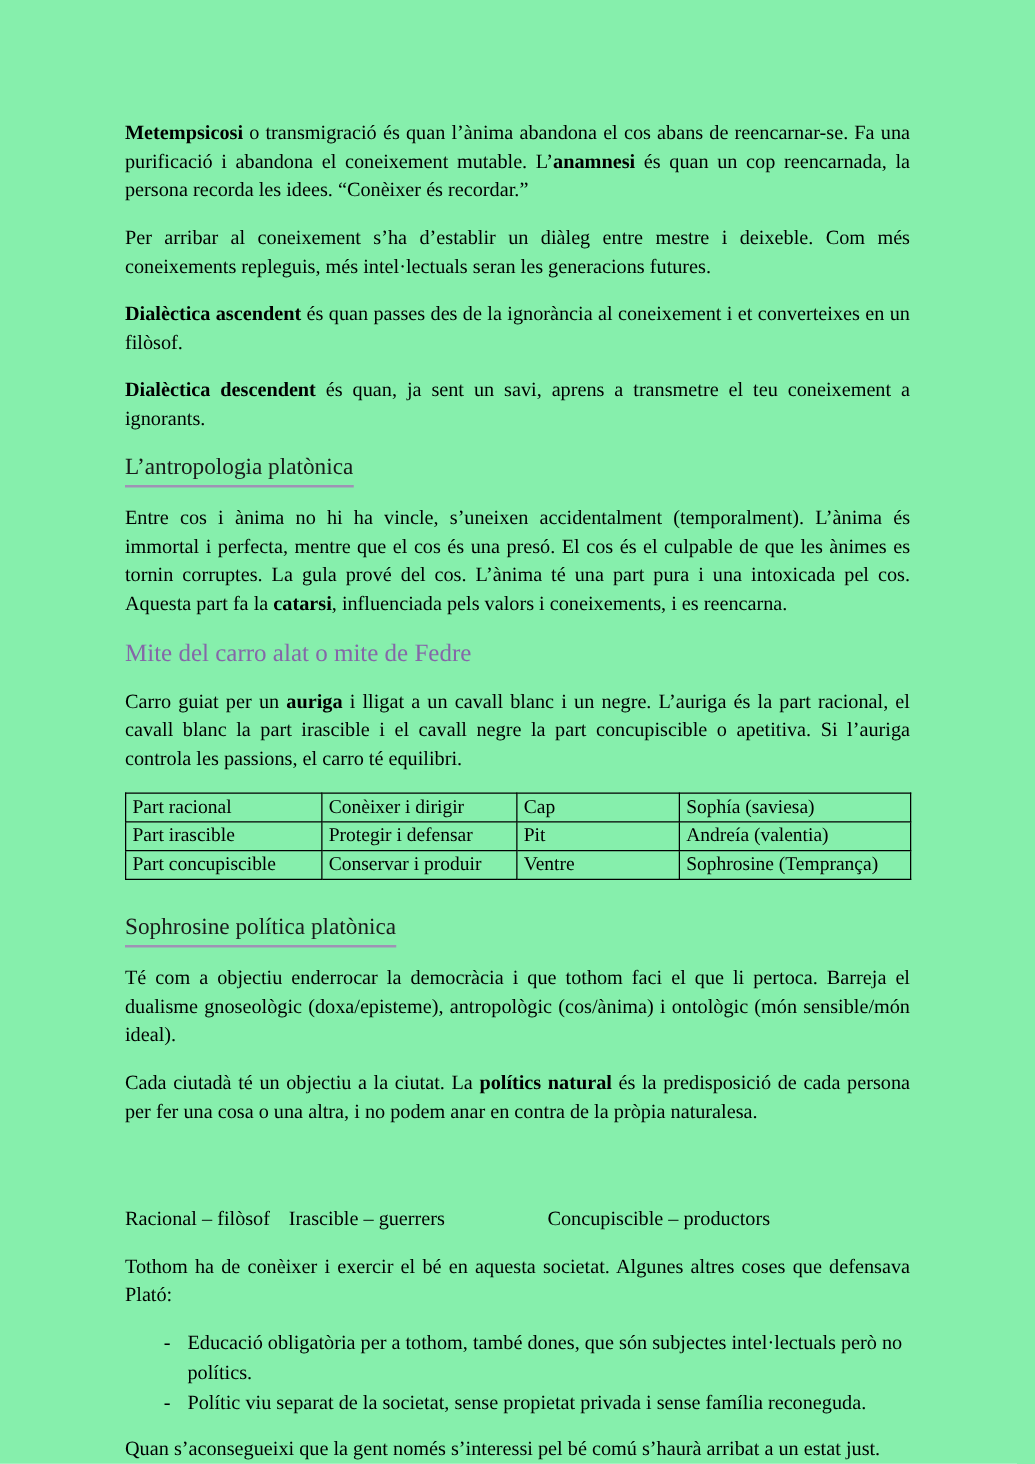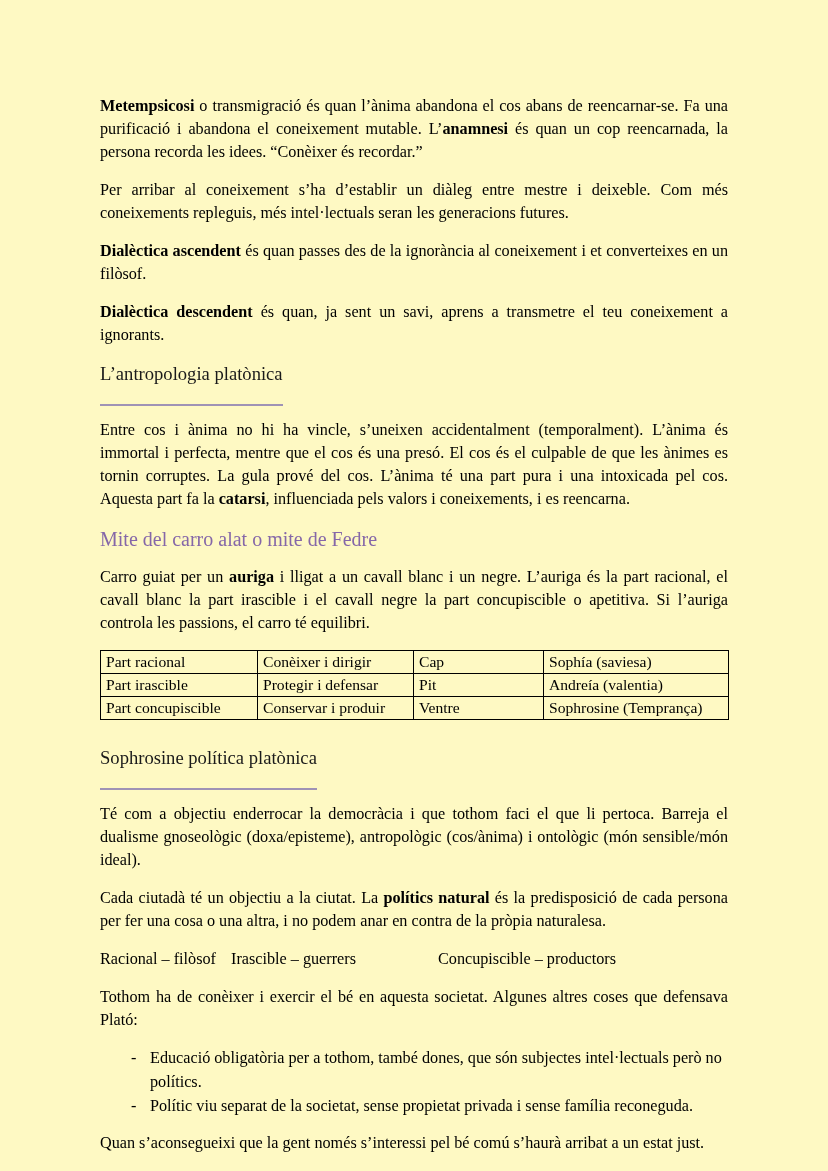--- a/index.html
+++ b/index.html
@@ -12,21 +12,21 @@
     width: 828px;
     height: 1171px;
     overflow: hidden;
     font-family: "Liberation Serif", "DejaVu Serif", serif;
     color: #000000;
   }
   .page {
     position: relative;
     width: 828px;
     height: 1171px;
-    background: #fef9c3;
+    background: #86efac;
     box-sizing: border-box;
     padding: 95px 100px 0 100px;
   }
   .doc-body {
     width: 628px;
   }
 
   
   p.para {
     margin: 0 0 15px 0;
@@ -44,21 +44,21 @@
     margin: 9px 0 13px 0;
     font-size: 18.6px;
     font-weight: normal;
     line-height: 1.3;
     color: #1a1a1a;
     display: block;
   }
   h2.h-under .htext {
     display: inline-block;
     border-bottom: 2px solid #9f93b5;
-    padding-bottom: 18px;
+    padding-bottom: 2px;
   }
   h2.h-under.spaced-top { margin-top: 26px; }
 
   h3.h-purple {
     margin: 0 0 14px 0;
     font-size: 20px;
     font-weight: normal;
     line-height: 1.3;
     color: #8567a8;
   }
@@ -84,21 +84,21 @@
   col.c3 { width: 130px; }
   col.c4 { width: 185px; }
 
   
   p.tabrow {
     margin: 0 0 15px 0;
     font-size: 16.2px;
     line-height: 1.42;
     white-space: pre;
   }
-  p.tabrow .seg1 { display: inline-block; width: 131px; }
+  p.tabrow .seg1 { display: inline-block; width: 131px; margin-top: 48px; }
   p.tabrow .seg2 { display: inline-block; width: 207px; }
 
   
   ul.dashlist {
     list-style: none;
     margin: 12px 0 14px 0;
     padding: 0;
   }
   ul.dashlist li {
     position: relative;

